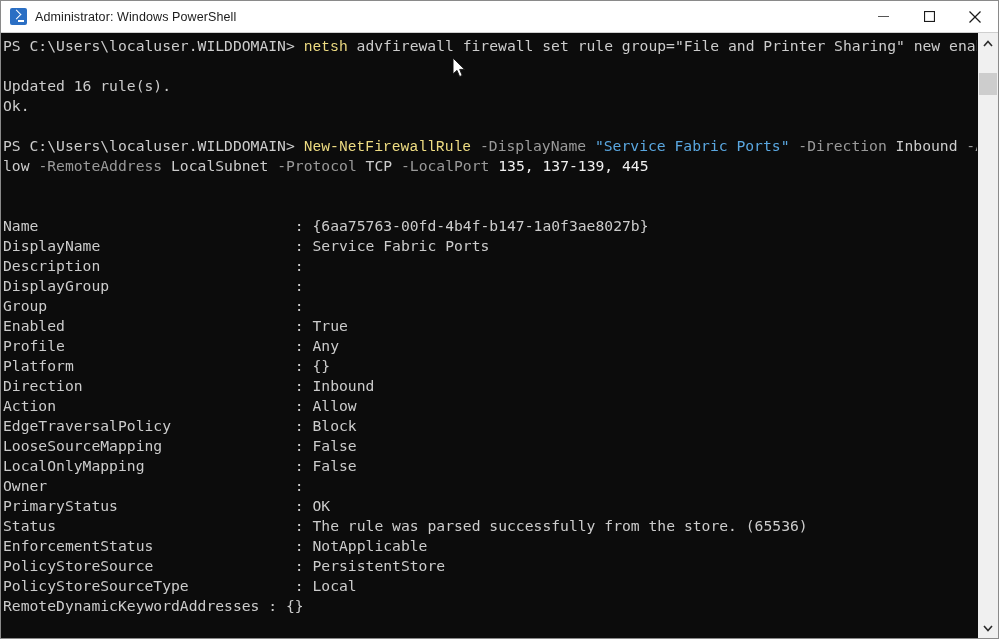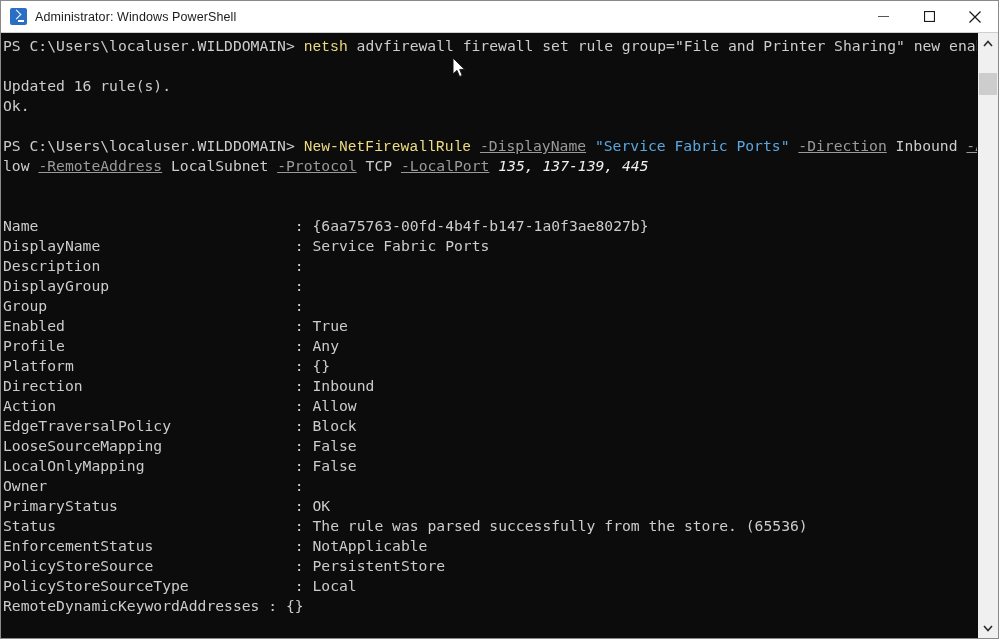--- a/index.html
+++ b/index.html
@@ -104,23 +104,23 @@
     white-space: pre;
     overflow: hidden;
     letter-spacing: 0px;
   }
   .line { height: 20px; white-space: pre; }
   .line.blank { height: 20px; }
 
   
   .tok-default { color: #cccccc; }
   .tok-cmdlet  { color: #eedc82; font-family: Liberation Mono, monospace; }
-  .tok-param   { color: #9a9a9a; text-decoration: underline; }
+  .tok-param   { color: #9a9a9a; }
   .tok-string  { color: #5aa7e0; }
-  .tok-number  { color: #f0f0f0; font-style: italic; }
+  .tok-number  { color: #f0f0f0; }
 
   
   .scrollbar {
     width: 20px;
     min-width: 20px;
     background: #f0f0f0;
     border-left: 1px solid #0c0c0c;
     display: flex;
     flex-direction: column;
     position: relative;

